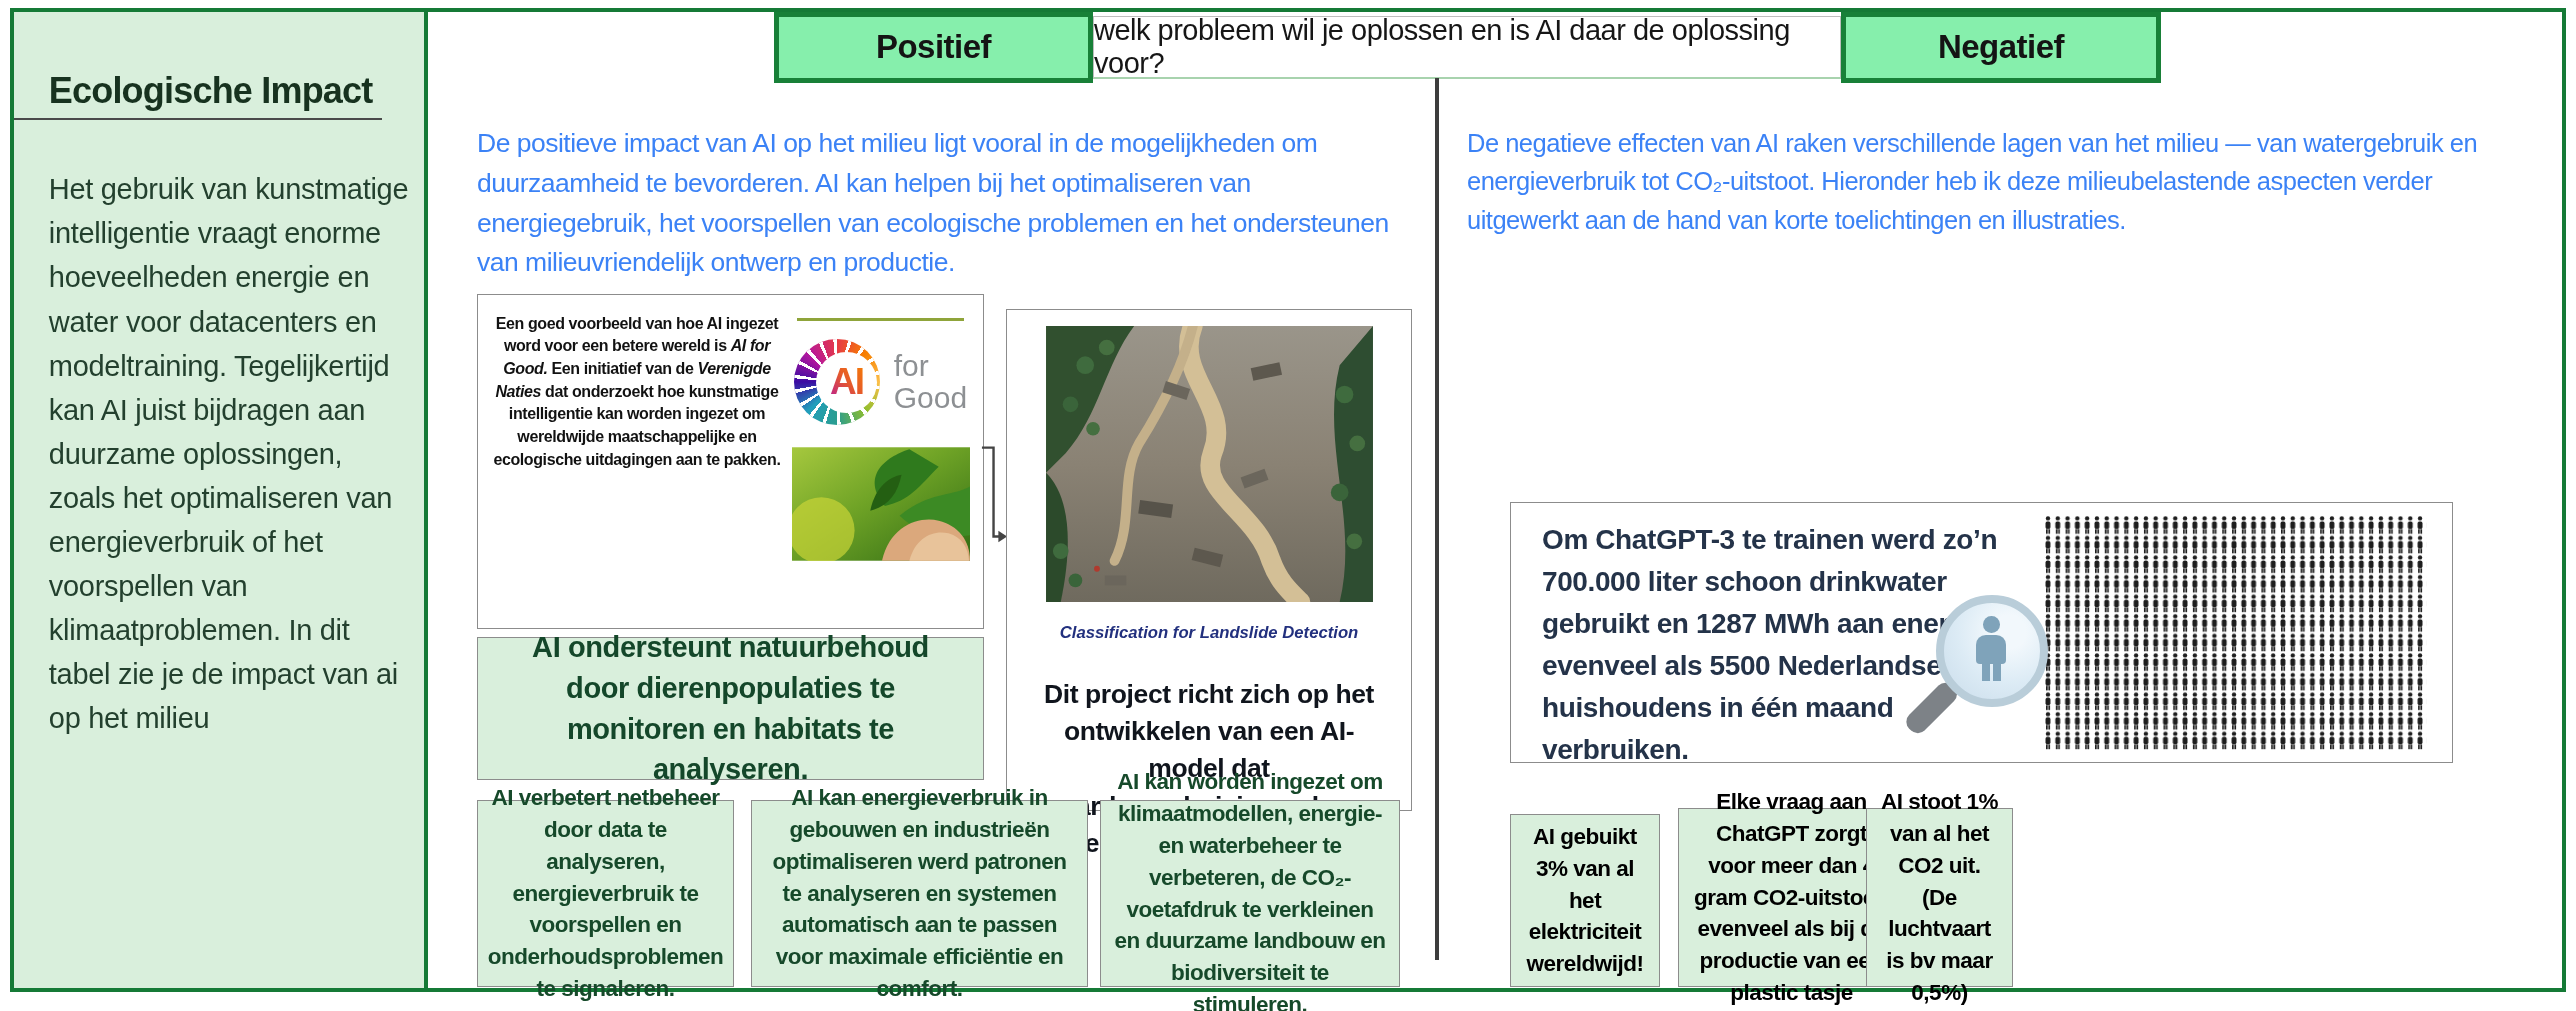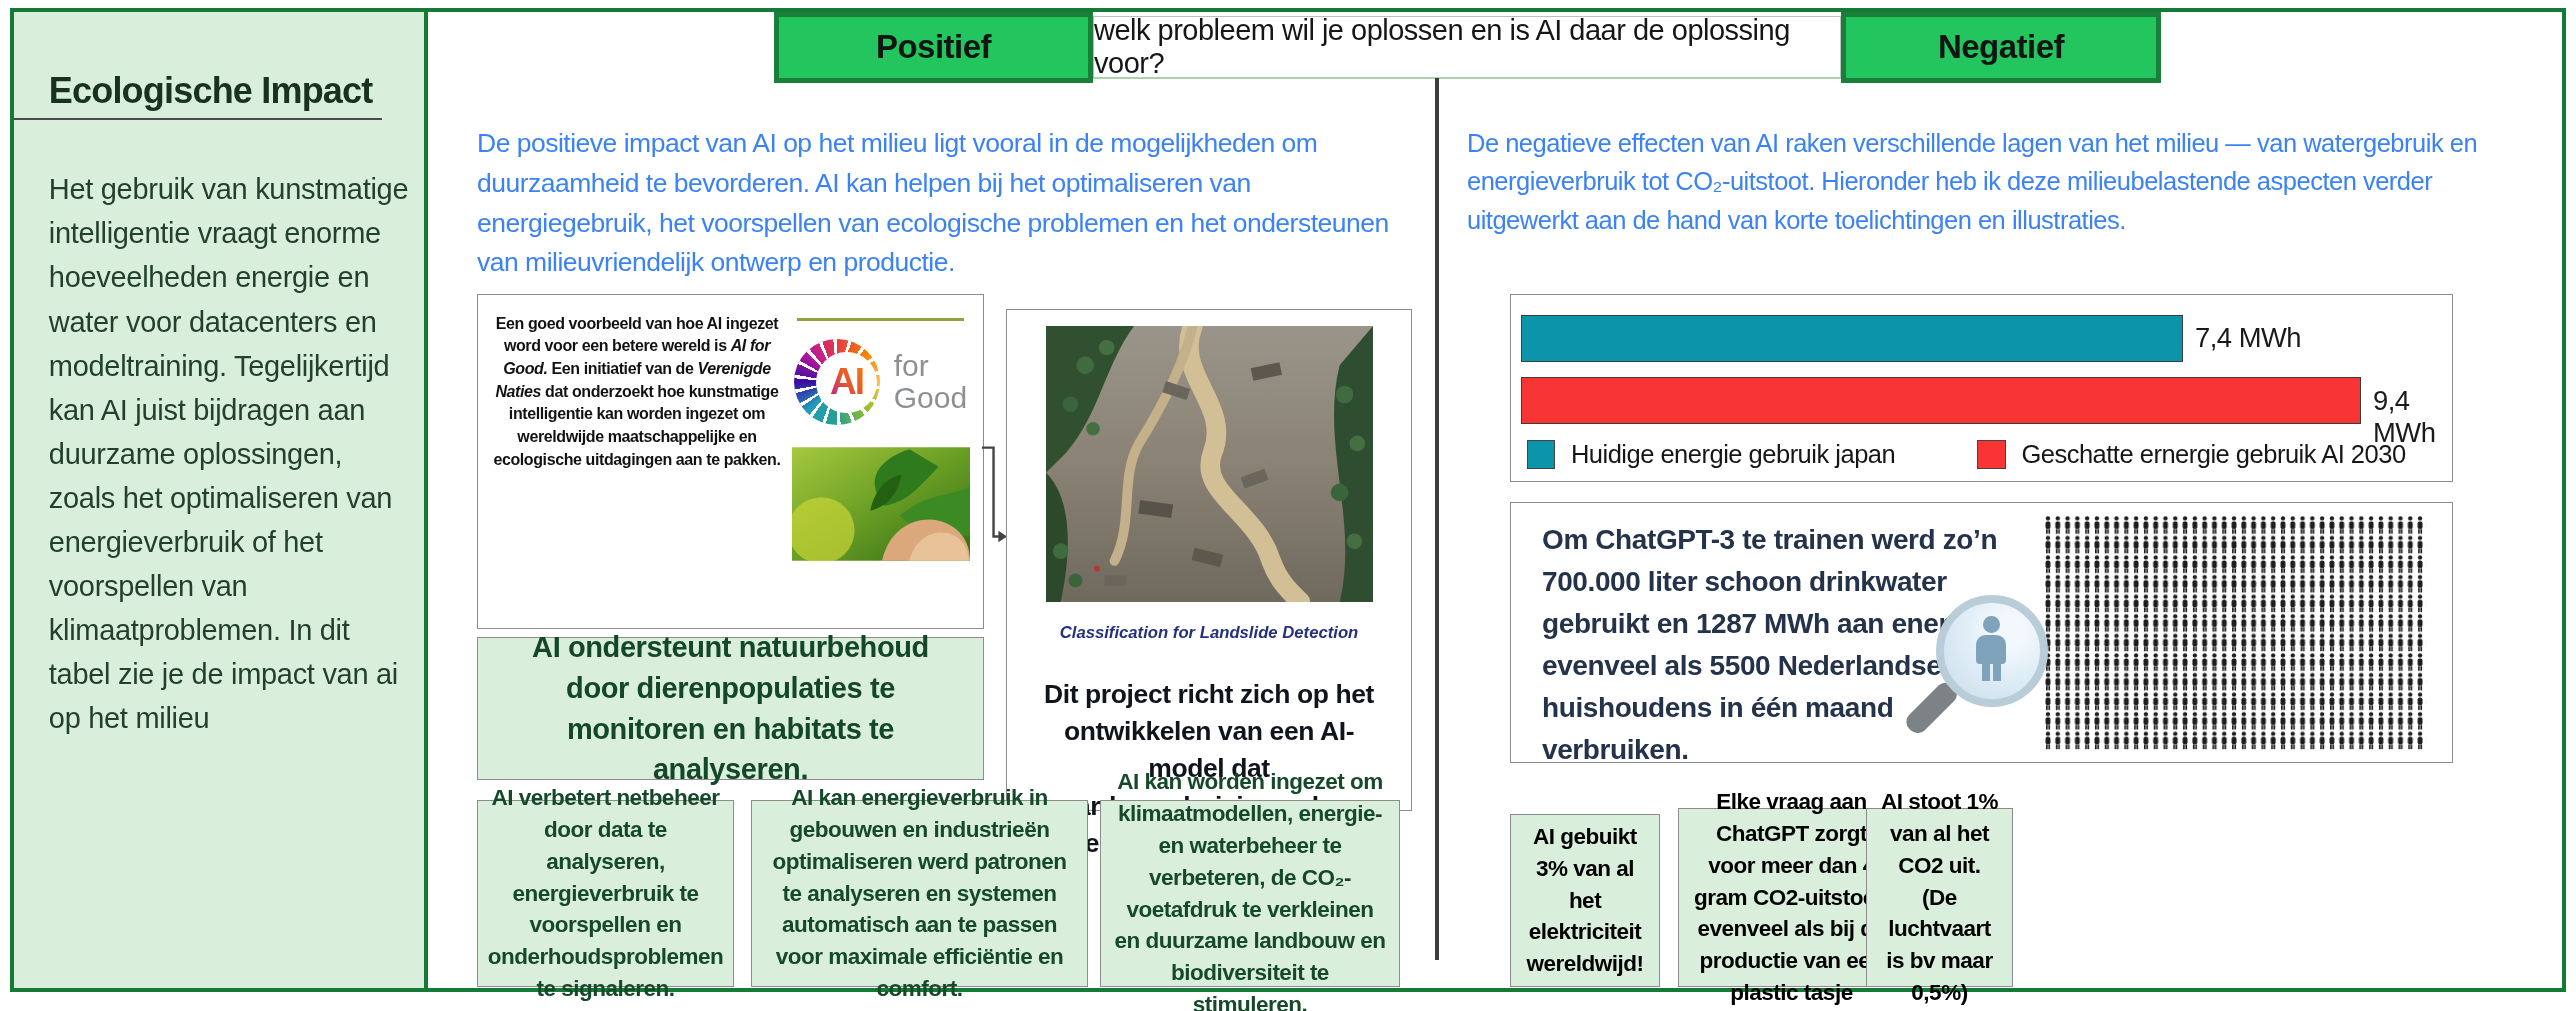--- a/index.html
+++ b/index.html
@@ -13,21 +13,21 @@
   
   #page-border{left:9.8px;top:7.8px;width:2556px;height:984px;border:4.9px solid #157a36;background:transparent;}
 
   
   #sidebar{left:9.8px;top:7.8px;width:418px;height:984px;background:#d9efdc;border:4.9px solid #157a36;padding:39px 27.4px 0 35px;}
   #sidebar-title{font-size:36px;font-weight:bold;color:#17321f;letter-spacing:-0.8px;
     border-bottom:2px solid #4a4a4a;display:inline-block;margin:19.6px 0 0 -35px;padding:0 9.8px 5.9px 35px;}
   #sidebar-body{margin-top:47px;font-size:29px;line-height:1.52;color:#23402e;letter-spacing:-0.3px;width:361px;}
 
   
-  .tab{top:11.8px;height:71px;background:#22c55e;border:5.9px solid #188038;display:flex;align-items:center;justify-content:center;
+  .tab{top:11.8px;height:71px;background:#86efac;border:5.9px solid #188038;display:flex;align-items:center;justify-content:center;
     font-size:33px;font-weight:bold;color:#141414;letter-spacing:-0.5px;}
   #tab-positief{left:774px;width:319px;}
   #tab-negatief{left:1841px;width:320px;}
   #question-box{left:1093px;top:15.7px;width:748px;height:63px;background:#fff;border:1px solid #bdbdbd;border-bottom:2px solid #a8d3ae;
     display:flex;align-items:center;justify-content:center;font-size:29px;color:#161616;}
 
   
   #divider{left:1435px;top:78px;width:3.9px;height:882px;background:#3d3d3d;}
 
   
@@ -202,36 +202,20 @@
   </div>
 
   <div id="nature-box" class="abs greenbox">AI ondersteunt natuurbehoud door dierenpopulaties te monitoren en habitats te analyseren.</div>
 
   <div id="lb1" class="abs greenbox small-green left">AI verbetert netbeheer door data te analyseren, energieverbruik te voorspellen en onderhoudsproblemen te signaleren.</div>
   <div id="lb2" class="abs greenbox small-green left">AI kan energieverbruik in gebouwen en industrieën optimaliseren werd patronen te analyseren en systemen automatisch aan te passen voor maximale efficiëntie en comfort.</div>
   <div id="lb3" class="abs greenbox small-green left">AI kan worden ingezet om klimaatmodellen, energie- en waterbeheer te verbeteren, de CO₂-voetafdruk te verkleinen en duurzame landbouw en biodiversiteit te stimuleren.</div>
 
   <div id="intro-neg" class="abs intro cond">De negatieve effecten van AI raken verschillende lagen van het milieu — van watergebruik en energieverbruik tot CO₂-uitstoot. Hieronder heb ik deze milieubelastende aspecten verder uitgewerkt aan de hand van korte toelichtingen en illustraties.</div>
 
-  <div id="chart-box" class="abs whitebox">
-    <div id="bar-0" class="bar" style="width: 660px; background: rgb(11, 148, 170);"></div>
-    <div id="bar-1" class="bar" style="width: 838px; background: rgb(249, 52, 52);"></div>
-    <div id="bar-label-0" class="bar-label" style="left: 684px;">7,4 MWh</div>
-    <div id="bar-label-1" class="bar-label" style="left: 862px;">9,4 MWh</div>
-    <div id="legend">
-      <div class="legend-item">
-        <span class="swatch" style="background: rgb(11, 148, 170);"></span>
-        <span>Huidige energie gebruik japan</span>
-      </div>
-      <div class="legend-item">
-        <span class="swatch" style="background: rgb(249, 52, 52);"></span>
-        <span>Geschatte ernergie gebruik AI 2030</span>
-      </div>
-    </div>
-  </div>
 
   <div id="chatgpt-box" class="abs whitebox">
     <div id="chatgpt-text">Om ChatGPT-3 te trainen werd zo’n 700.000 liter schoon drinkwater gebruikt en 1287 MWh aan energie, evenveel als 5500 Nederlandse huishoudens in één maand verbruiken.</div>
     <svg id="crowd" viewBox="0 0 392 240">
       <defs>
         <pattern id="crowdp" width="10" height="20" patternUnits="userSpaceOnUse">
           <circle cx="5" cy="3.4" r="2.2" fill="#1d1d1d"></circle>
           <rect x="2.5" y="6.6" width="5" height="7.6" rx="2" fill="#1d1d1d"></rect>
           <rect x="3" y="14.4" width="1.7" height="4.8" fill="#1d1d1d"></rect>
           <rect x="5.4" y="14.4" width="1.7" height="4.8" fill="#1d1d1d"></rect>

